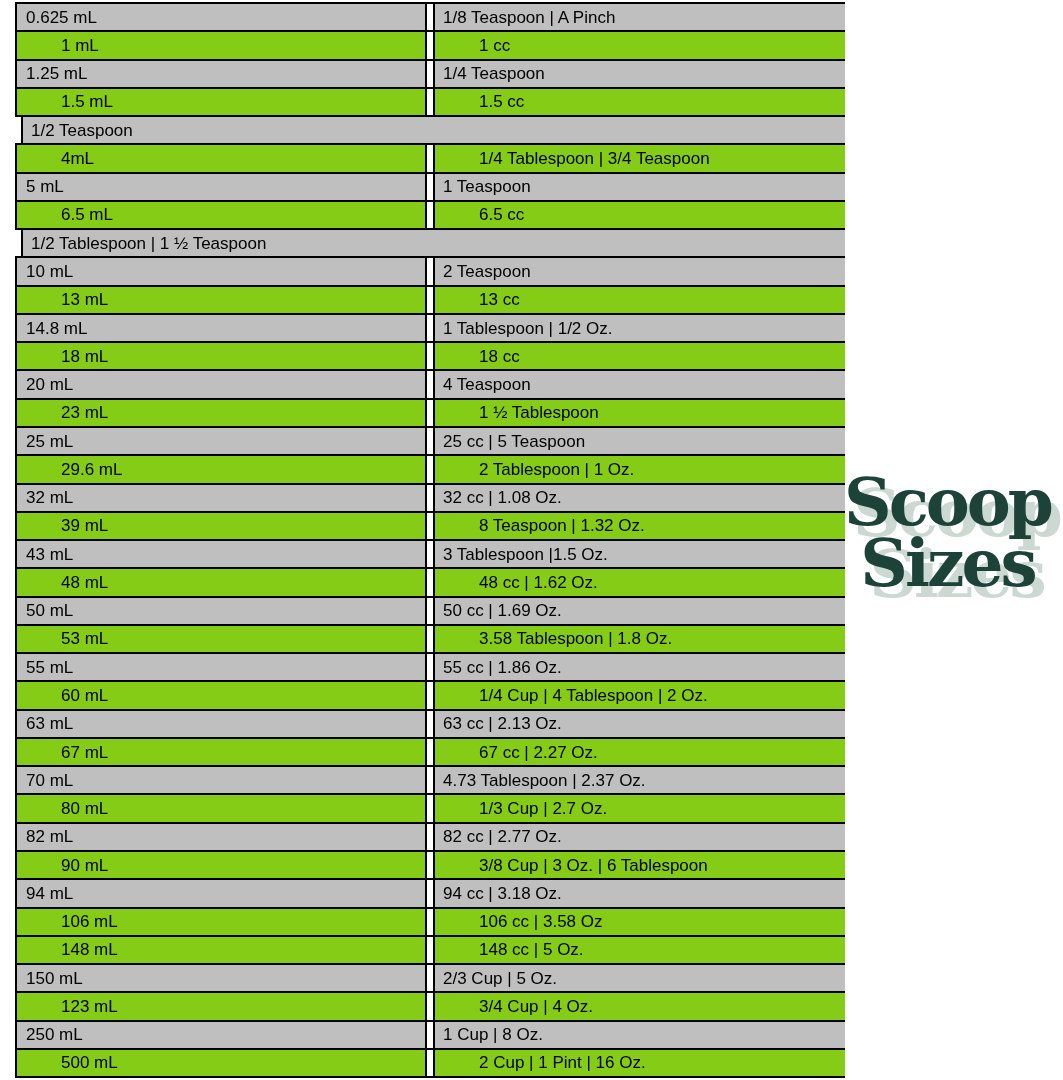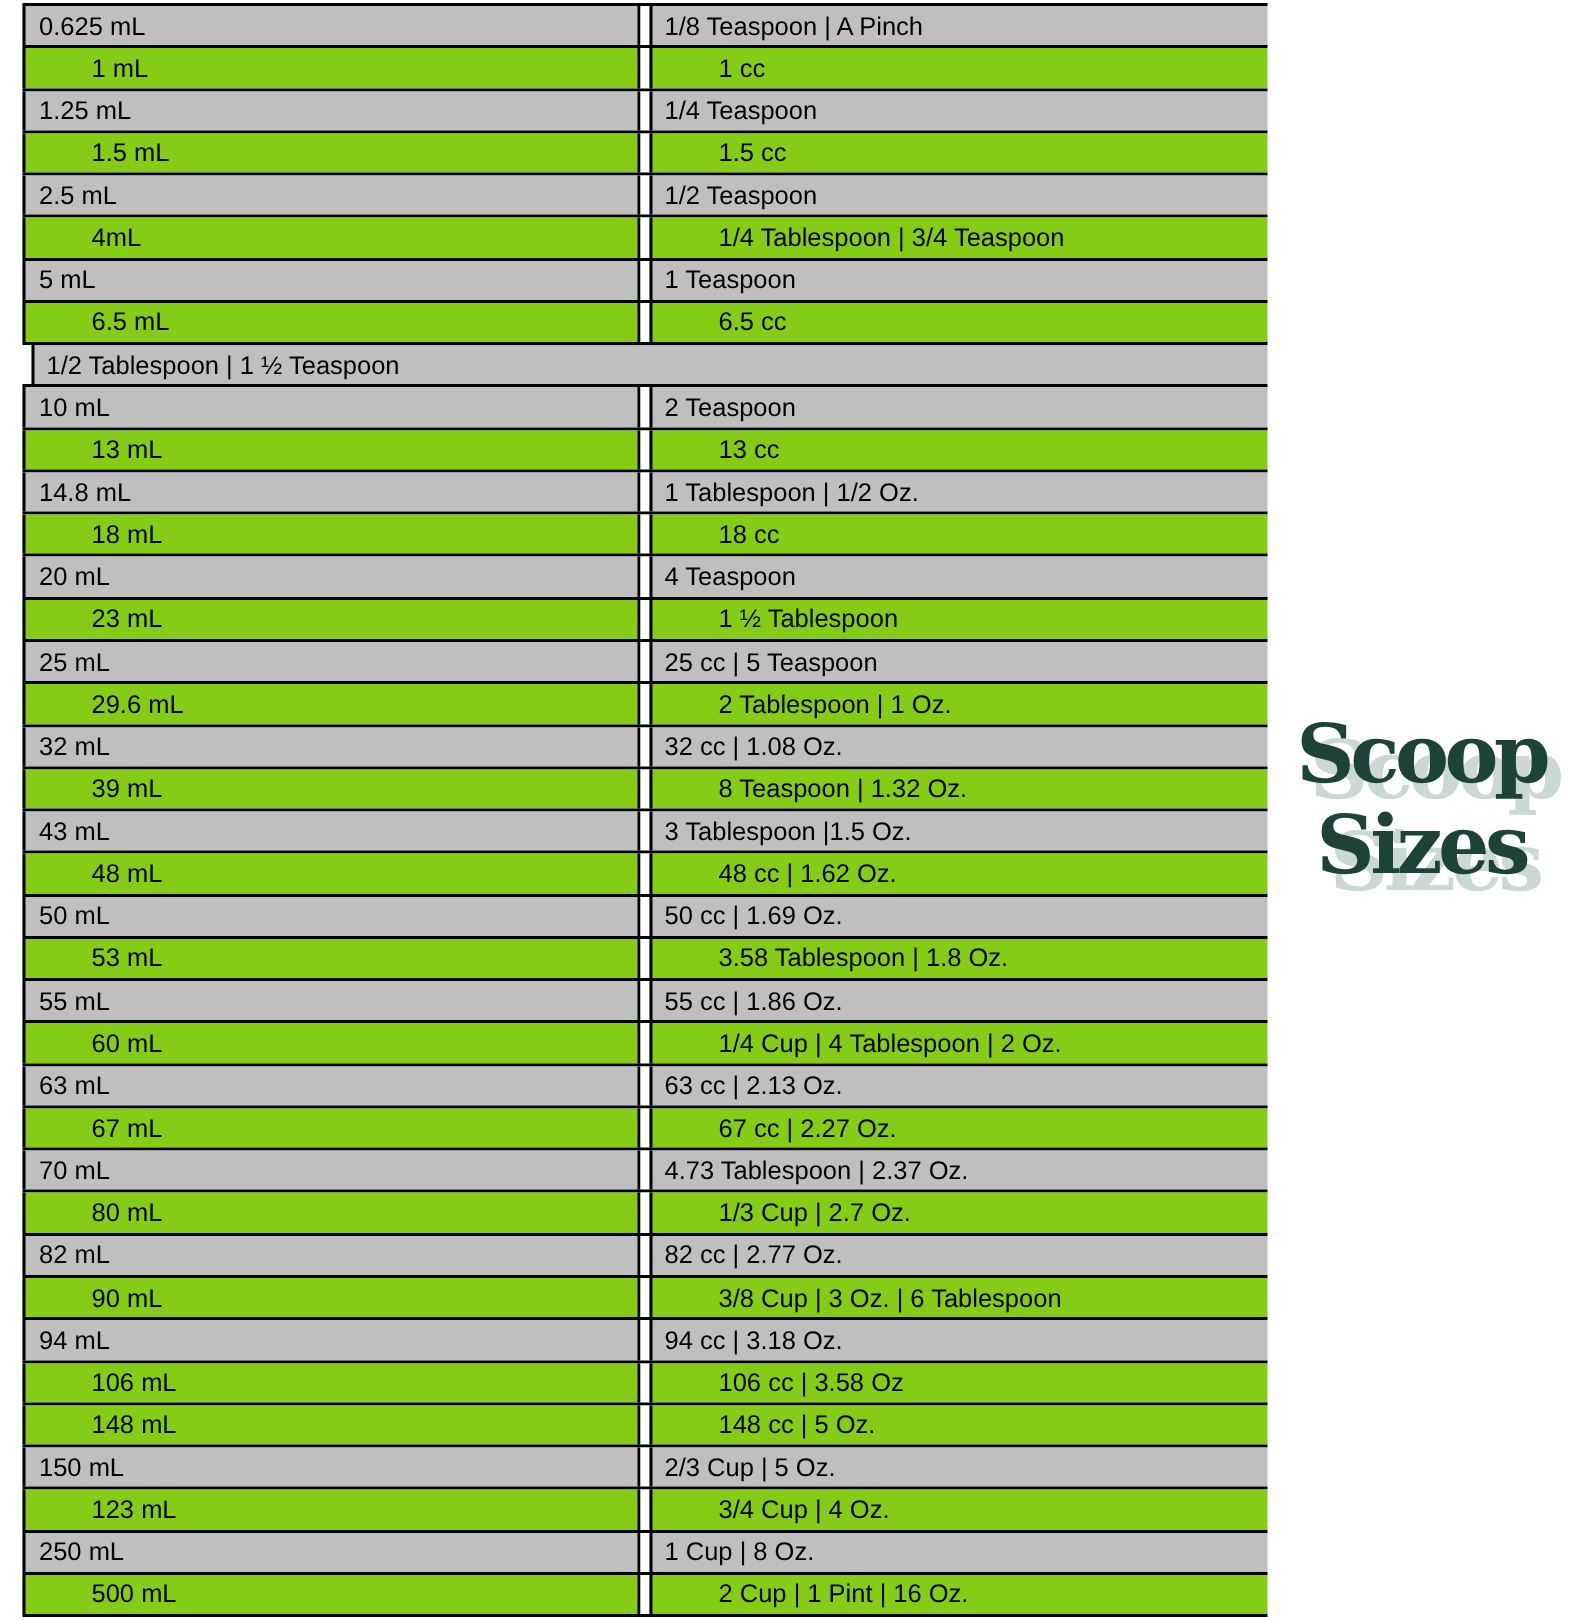--- a/index.html
+++ b/index.html
@@ -64,21 +64,21 @@
   .row.plain  .cell { background: #84cc16; padding-left: 44px; }
 
   .logo {
     position: absolute;
     left: 832px;
     top: 472px;
     width: 231px;
     text-align: center;
     font-family: "DejaVu Serif", serif;
     font-weight: bold;
-    font-size: 54px;
+    font-size: 66px;
     line-height: 61px;
     letter-spacing: -3px;
     color: #1d4339;
     text-shadow: 9px 11px 0 #ccd8d2;
     user-select: none;
   }
 </style>
 </head>
 <body>
 
@@ -102,21 +102,20 @@
     <div class="cell conv">1/4 Teaspoon</div>
   </div>
 
   <div class="row plain">
     <div class="cell ml">1.5 mL</div>
     <div class="colgap"></div>
     <div class="cell conv">1.5 cc</div>
   </div>
 
   <div class="row shaded">
-    <div class="cell ml">2.5 mL</div>
     <div class="colgap"></div>
     <div class="cell conv">1/2 Teaspoon</div>
   </div>
 
   <div class="row plain">
     <div class="cell ml">4mL</div>
     <div class="colgap"></div>
     <div class="cell conv">1/4 Tablespoon | 3/4 Teaspoon</div>
   </div>
 

